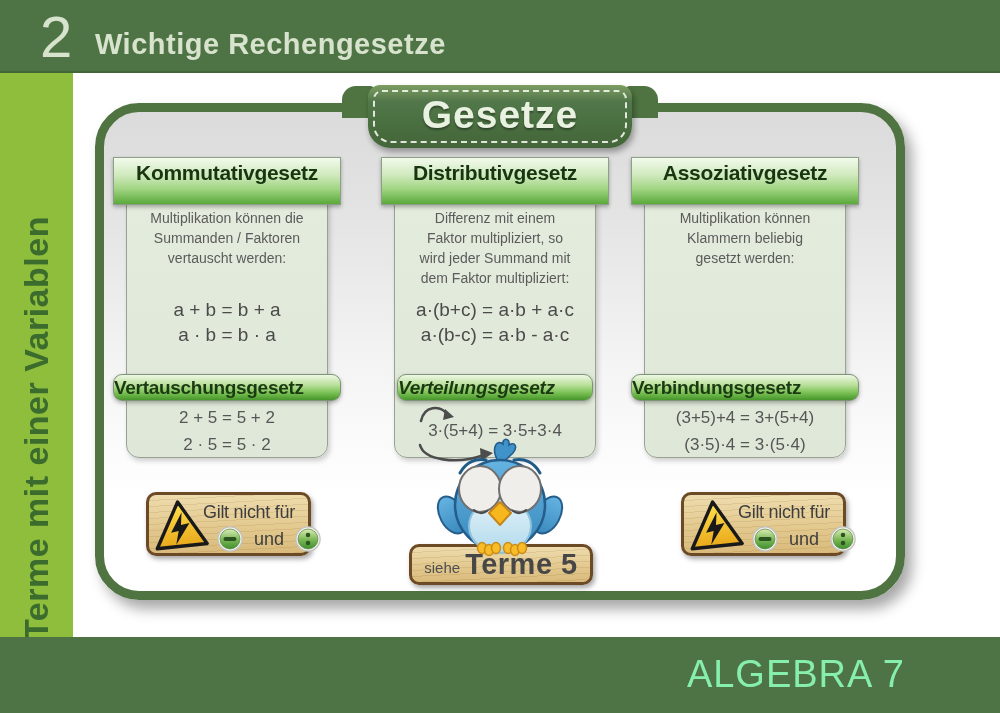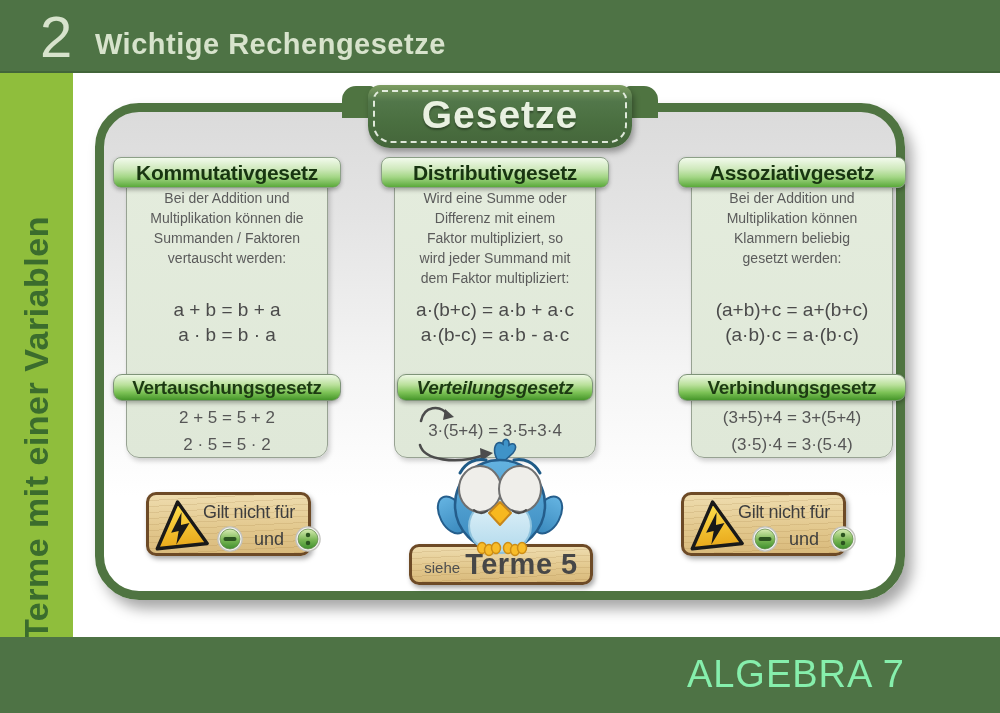--- a/index.html
+++ b/index.html
@@ -76,42 +76,42 @@
   }
   .banner-title {
     font-size:39px; font-weight:bold; color:#e9f1e1; line-height:60px;
     letter-spacing:1px; text-shadow:0 2px 2px rgba(0,0,0,0.35);
   }
 
   
   .column { position:absolute; top:157px; height:301px; width:234px; z-index:2; }
   .column-1 { left:110px; }
   .column-2 { left:378px; }
-  .column-3 { left:675px; }
+  .column-3 { left:628px; }
 
   .panel {
     position:absolute; left:16px; right:16px; top:15px; bottom:0;
     background:linear-gradient(180deg,#e4ecdd 0%,#dfe8d8 100%);
     border:1px solid #97a292; border-radius:13px;
     box-shadow:2px 3px 5px rgba(0,0,0,0.18); z-index:1;
   }
   .law-badge {
-    position:absolute; left:3px; right:3px; top:0; height:31px; z-index:3;
+    position:absolute; left:3px; right:3px; top:0; height:48px; z-index:3;
     background:linear-gradient(180deg,#f2faec 0%,#cfe9bc 38%,#a3d685 66%,#5aa93a 100%);
-    border:1px solid #8ca087; border-radius:8px;
+    border:1px solid #8ca087; border-radius:0;
     box-shadow:0 2px 4px rgba(0,0,0,0.3);
     text-align:center; font-size:21px; font-weight:bold; color:#183511;
     line-height:29px; letter-spacing:-0.3px;
   }
   .rule-badge {
     position:absolute; left:3px; right:3px; top:217px; height:27px; z-index:3;
     background:linear-gradient(180deg,#eef8e5 0%,#b9e09a 40%,#7cc256 70%,#46962a 100%);
     border:1px solid #7e9478; border-radius:9px;
     box-shadow:0 2px 4px rgba(0,0,0,0.3);
-    text-align:center; font-size:19px; font-weight:bold; color:#1c3a12;
+    font-size:19px; font-weight:bold; color:#1c3a12;
     line-height:25px; letter-spacing:-0.3px;
   }
   .column-2 .rule-badge { left:19px; right:19px;font-style:italic; }
 
   .law-desc {
     position:absolute; left:2px; right:2px; top:31px; z-index:2;
     text-align:center; font-size:14px; line-height:20px; color:#5b5b5b;
   }
   .law-formulas {
     position:absolute; left:0; right:0; top:140px; z-index:2;
@@ -211,22 +211,20 @@
   </svg>
 </div>
 
 <div class="column column-3">
   <div class="panel"></div>
   <div class="law-badge">Assoziativgesetz</div>
   <div class="law-desc prelines">Bei der Addition und
 Multiplikation können
 Klammern beliebig
 gesetzt werden:</div>
-  <div class="law-formulas prelines">(a+b)+c = a+(b+c)
-(a·b)·c = a·(b·c)</div>
   <div class="rule-badge">Verbindungsgesetz</div>
   <div class="rule-examples prelines">(3+5)+4 = 3+(5+4)
 (3·5)·4 = 3·(5·4)</div>
 </div>
 
 <div class="not-valid-sign wood left">
   <svg class="warning-triangle" width="58" height="54" viewBox="0 0 60 56">
     <defs>
       <linearGradient id="triGrad" x1="0" y1="0" x2="0" y2="1">
         <stop offset="0" stop-color="#ffe14d"></stop>

